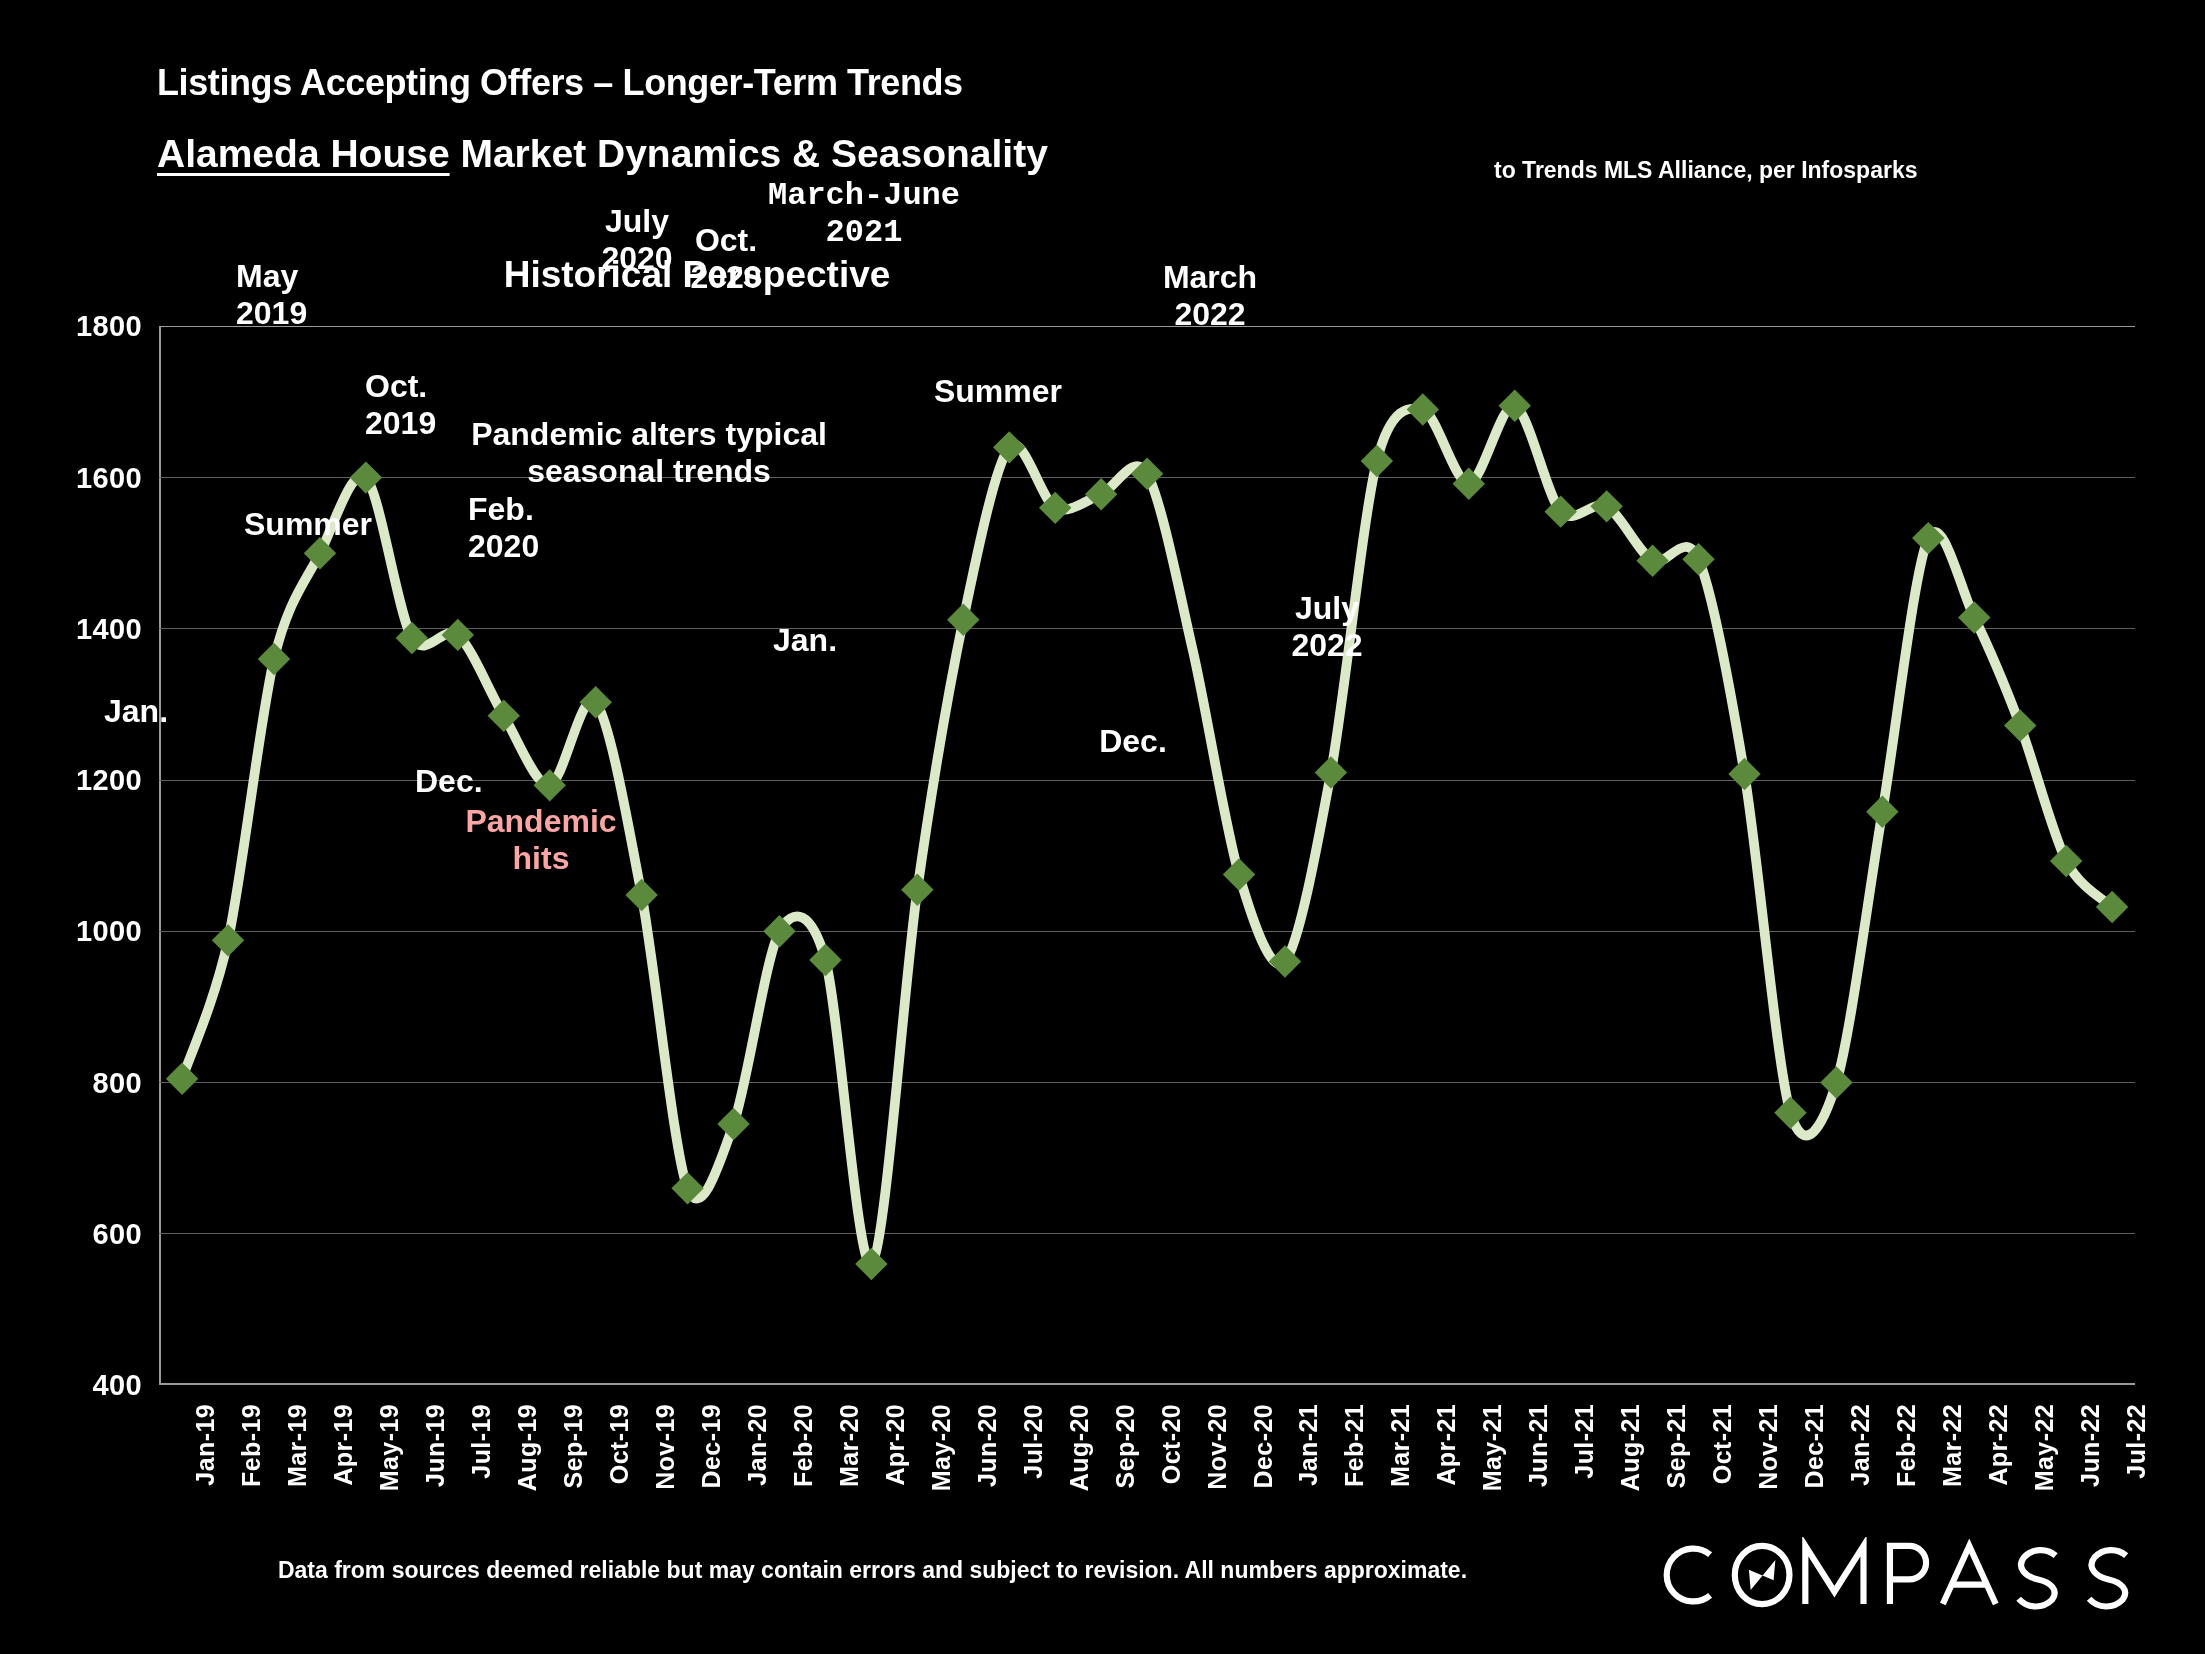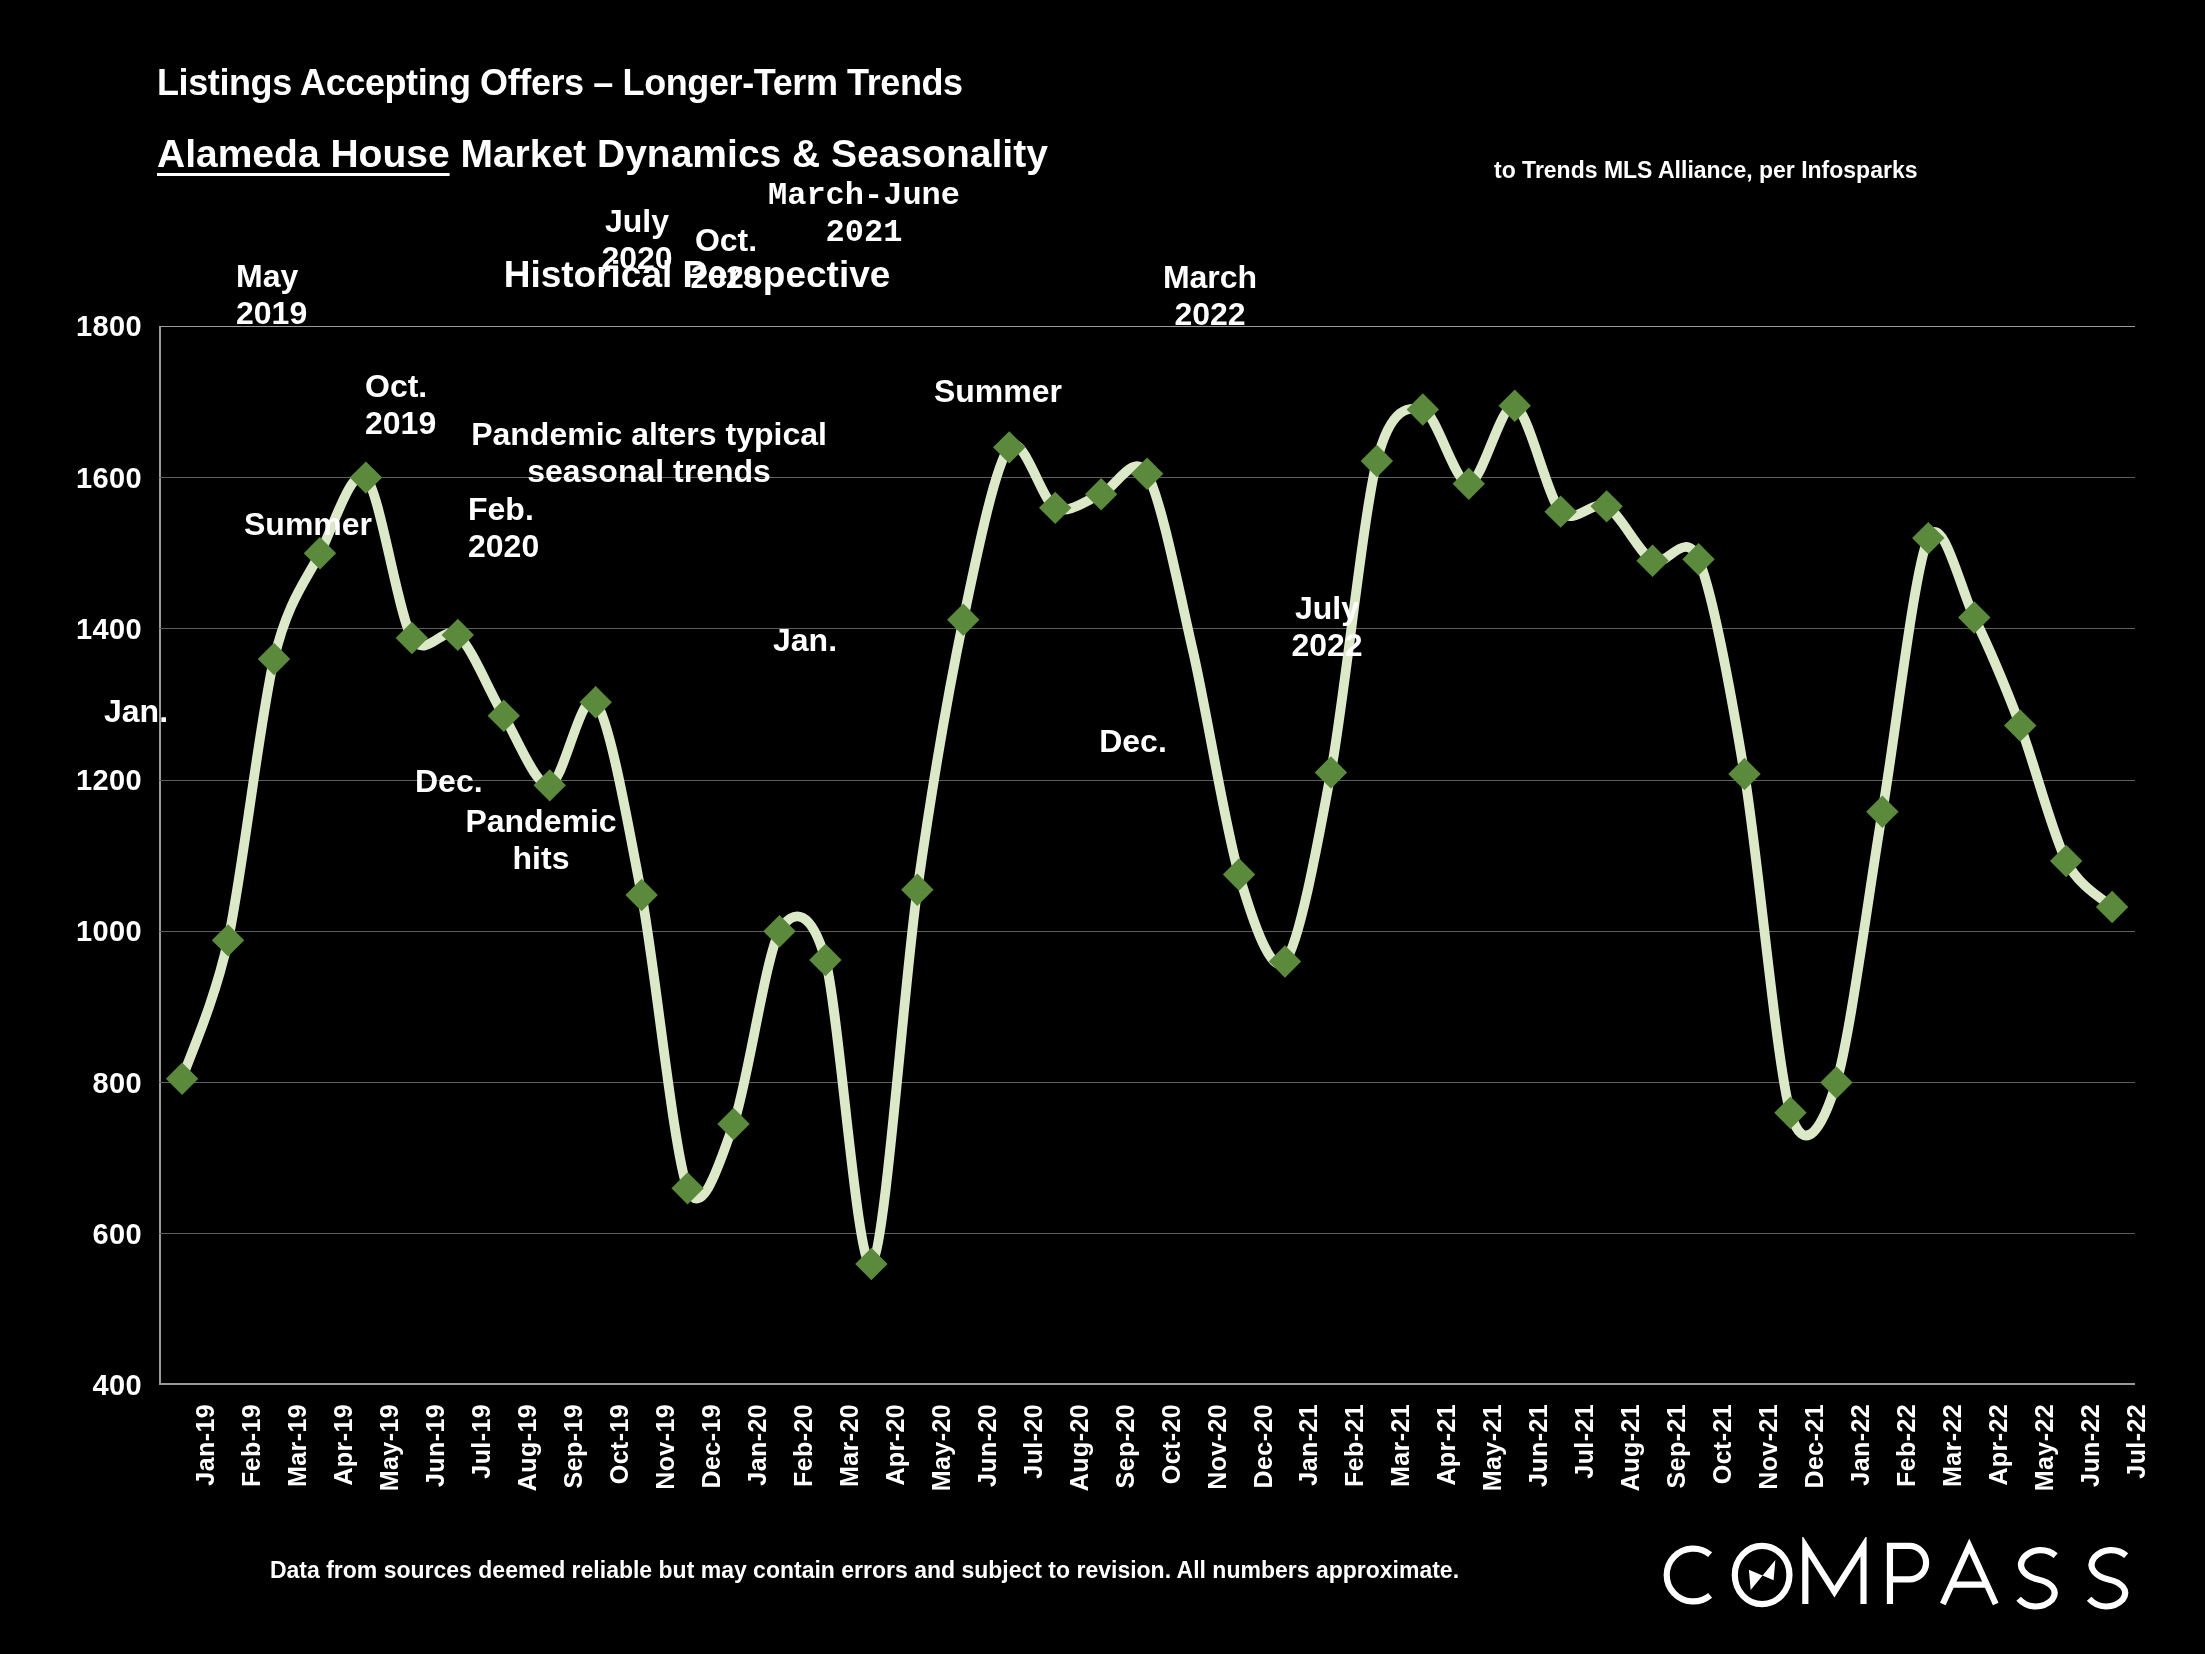--- a/index.html
+++ b/index.html
@@ -40,25 +40,25 @@
          white-space:nowrap;letter-spacing:0.4px;}
 
   
   #svg-layer{position:absolute;left:0;top:0;width:2206px;height:1654px;
              pointer-events:none;}
 
   
   .ann{position:absolute;font-size:32px;font-weight:bold;line-height:1.16;
        white-space:nowrap;}
   .ann.center{text-align:center;transform:translateX(-50%);}
-  .ann.red{color:#ffffff;}
+  .ann.red{color:#fca5a5;}
   .ann.hist{font-size:37px;}
 
   
-  .disclaimer{position:absolute;left:0;top:1554px;width:1729px;text-align:center;
+  .disclaimer{position:absolute;left:8px;top:1554px;width:1729px;text-align:center;
               font-size:23px;font-weight:bold;line-height:1.42;}
   .logo{position:absolute;left:1659px;top:1537px;}
   .logo svg{display:block;}
 </style>
 </head>
 <body>
 
 <div id="slide">
 
   <div class="title-main">Listings Accepting Offers – Longer-Term Trends</div>

